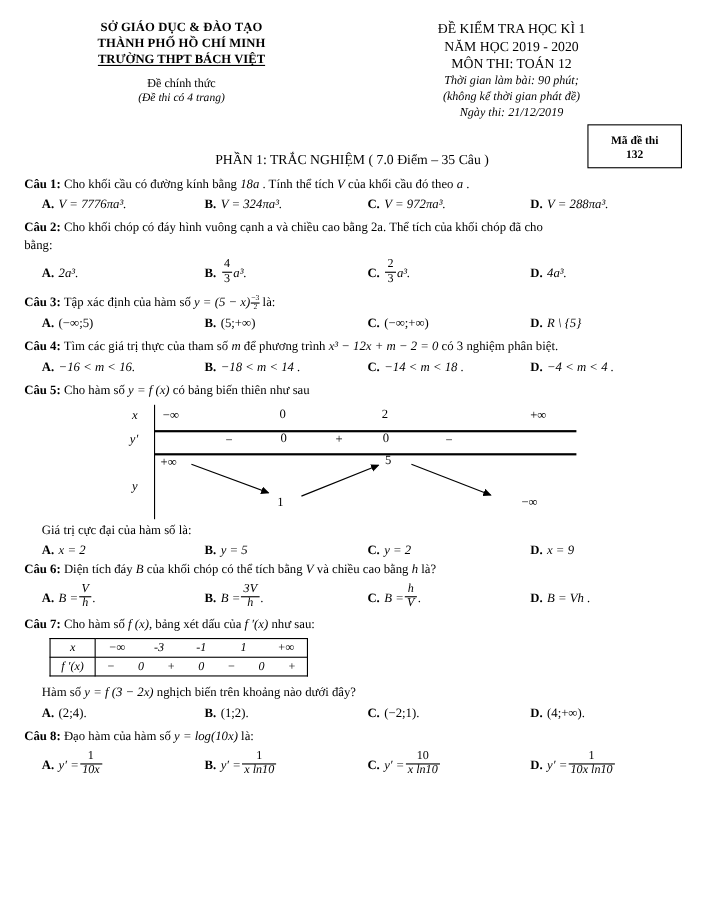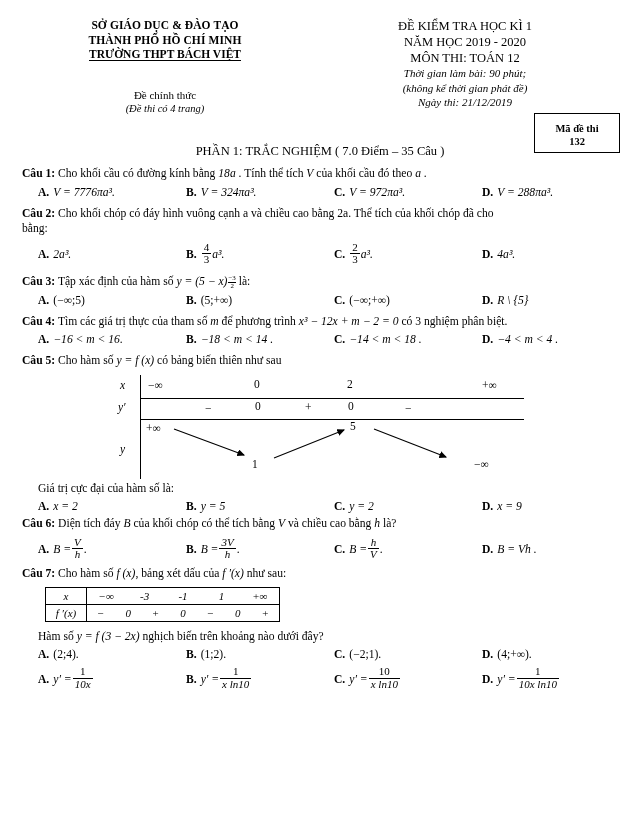--- a/index.html
+++ b/index.html
@@ -12,21 +12,21 @@
     overflow:hidden;
   }
   .page{position:relative;width:640px;height:833px;padding:0;}
 
   
   .header{display:flex;padding:16px 20px 0 20px;}
   .hdr-left{width:290px;text-align:center;padding-top:2px;}
   .hdr-right{flex:1;text-align:center;padding-top:2px;}
   .hdr-left .l1,.hdr-left .l2{font-weight:bold;font-size:11.5px;line-height:14.5px;letter-spacing:.1px;}
   .hdr-left .l3{font-weight:bold;font-size:11.5px;line-height:15px;text-decoration:underline;text-underline-offset:2px;}
-  .hdr-left .sub1{font-size:11px;margin-top:26px;line-height:14px;}
+  .hdr-left .sub1{font-size:11px;margin-top:7px;line-height:14px;}
   .hdr-left .sub2{font-size:10.5px;font-style:italic;line-height:14px;}
   .hdr-right .r1,.hdr-right .r2,.hdr-right .r3{font-weight:normal;font-size:12.5px;line-height:16px;}
   .hdr-right .r4,.hdr-right .r5,.hdr-right .r6{font-style:italic;font-size:11px;line-height:14.5px;}
 
   .code-box{
     position:absolute;right:20px;top:113px;
     border:1.6px solid #000;
     width:84px;padding:8px 0 4px 0;text-align:center;
     font-weight:bold;font-size:10.5px;line-height:13px;
   }
@@ -364,20 +364,24 @@
       <div class="opt w3">
           <span class="ol">C.</span>
           <span>(−2;1).</span>
         </div>
       <div class="opt w4">
           <span class="ol">D.</span>
           <span>(4;+∞).</span>
         </div>
     </div>
 
+    <div class="q" style="margin-top:7px;">
+      <span class="lab">Câu 8:</span>
+      <span>Đạo hàm của hàm số  </span><span class="mi">y = log(10x)</span><span>  là:</span>
+    </div>
     <div class="opts tall">
       <div class="opt w1">
           <span class="ol">A.</span>
           <span class="mi">y′ =</span>
           <span class="frac">
             <span class="num">1</span>
             <span class="den mi">10x</span>
           </span>
         </div>
       <div class="opt w2">

